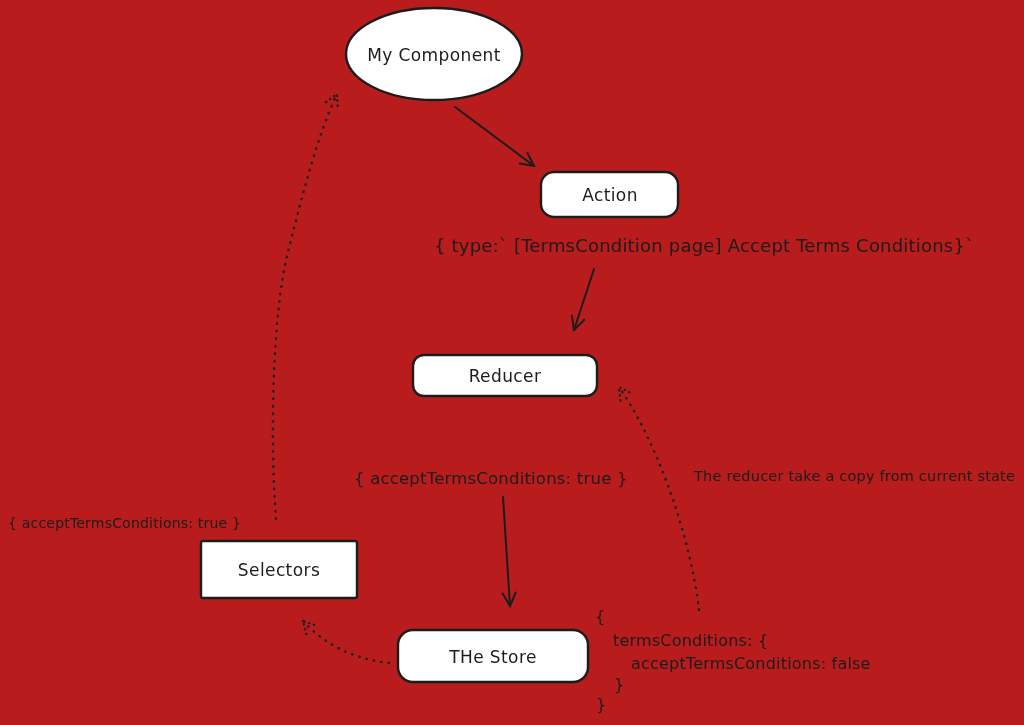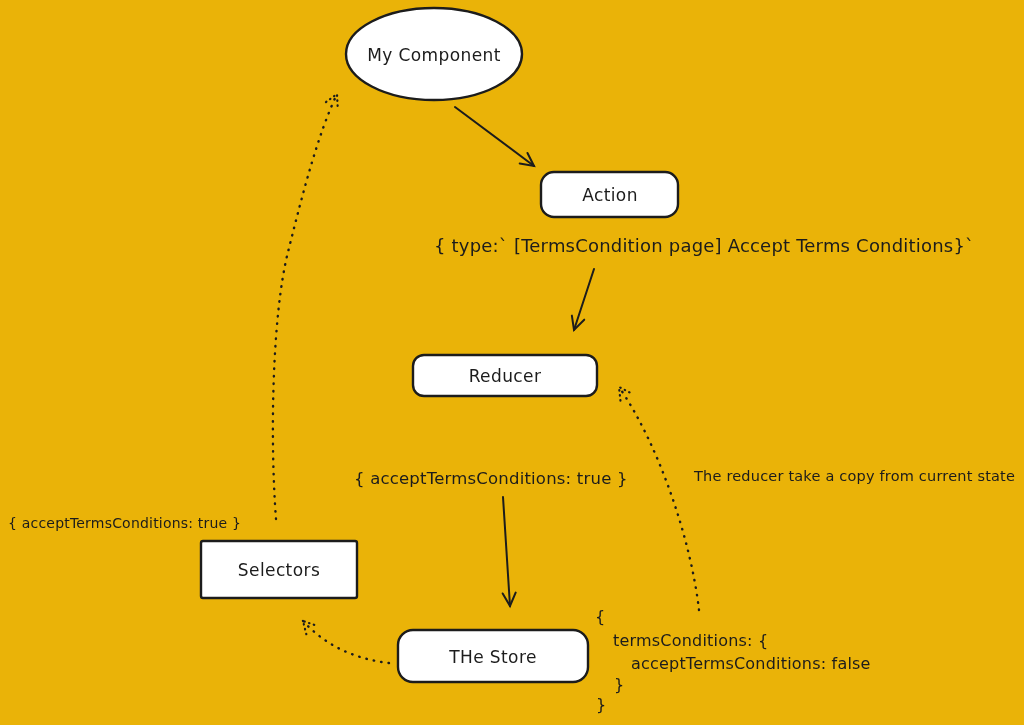--- a/index.html
+++ b/index.html
@@ -8,21 +8,21 @@
     background: #ffffff;
     width: 1024px;
     height: 725px;
     overflow: hidden;
     font-family: "DejaVu Sans", sans-serif;
   }
   .canvas-wrap {
     position: relative;
     width: 1024px;
     height: 725px;
-    background: #eab308;
+    background: #b91c1c;
   }
   svg { display: block; }
   .shape {
     fill: #ffffff;
     stroke: #1c1c1c;
     stroke-width: 2.4;
   }
   .node-label {
     fill: #1c1c1c;
     font-size: 17px;

